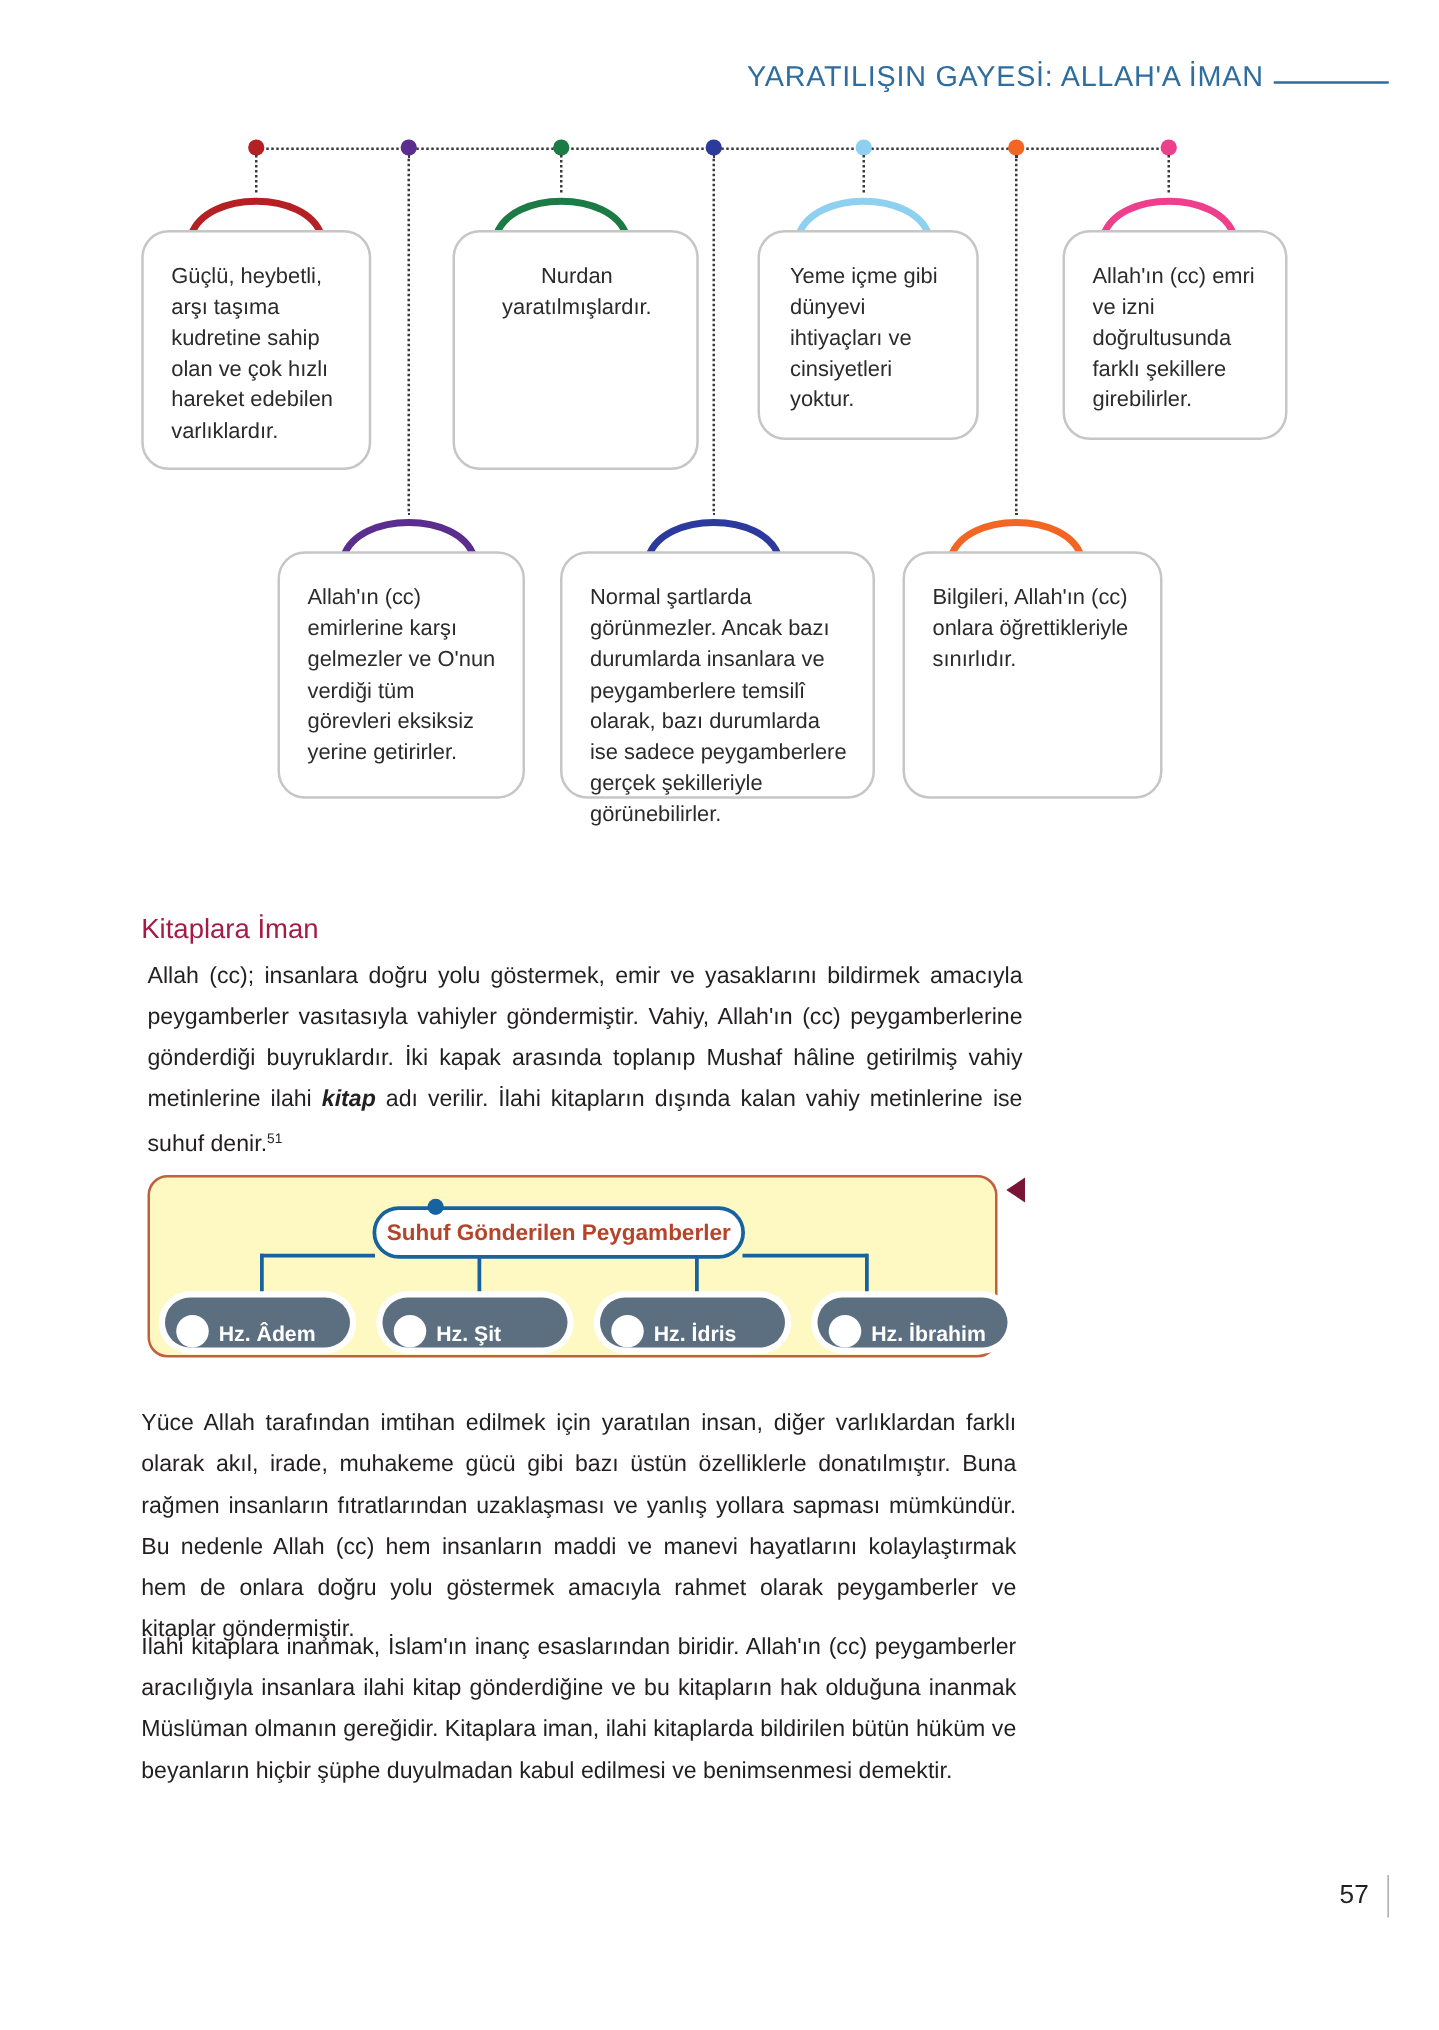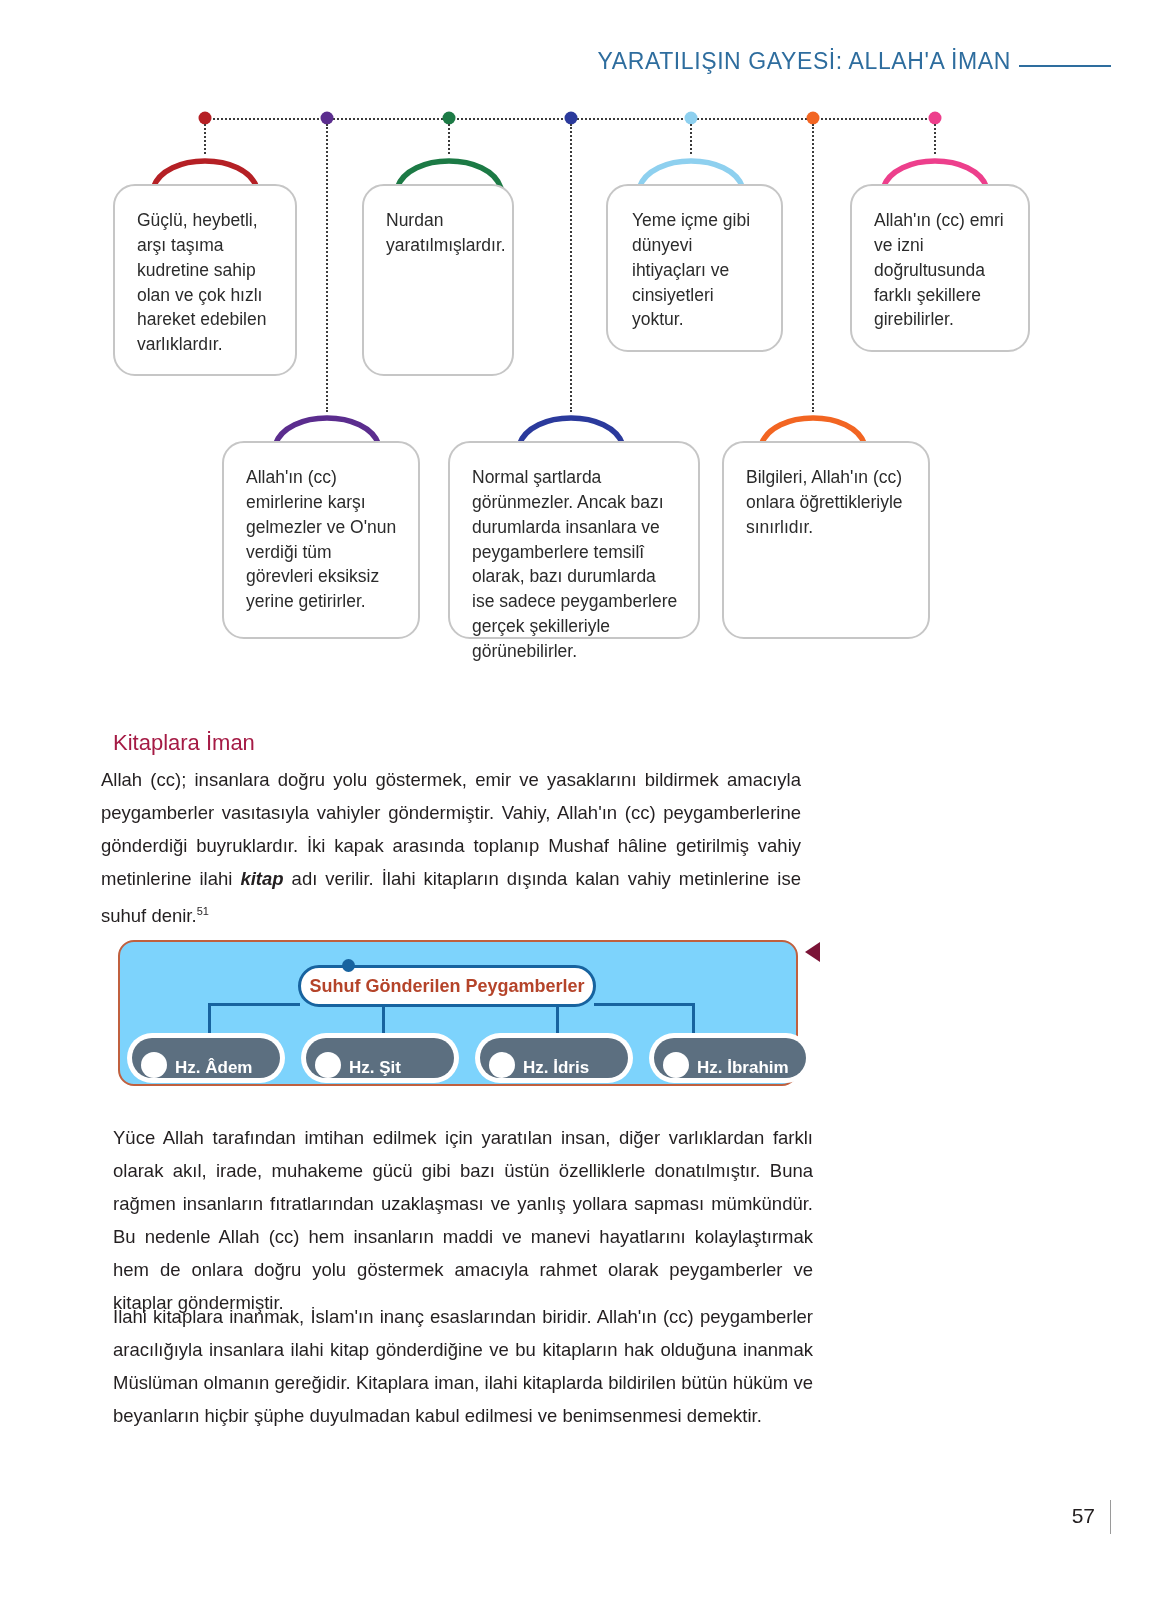--- a/index.html
+++ b/index.html
@@ -138,21 +138,21 @@
   
   #diagram-25 {
     position: absolute;
     left: 118px;
     top: 940px;
     width: 680px;
     height: 146px;
     box-sizing: border-box;
     border: 2px solid #c0603f;
     border-radius: 16px;
-    background: #7dd3fc;
+    background: #fef9c3;
   }
   #suhuf-title-pill {
     position: absolute;
     left: 178px;
     top: 23px;
     width: 298px;
     height: 42px;
     box-sizing: border-box;
     border: 3px solid #17639f;
     border-radius: 21px;
@@ -270,33 +270,33 @@
     <path d="M4 40 C 16 4, 96 4, 108 40" fill="none" stroke="#5b2d8e" stroke-width="5.5" stroke-linecap="round"></path>
   </svg>
   <svg class="arc" style="left:571px; top:305px;" width="112" height="42" viewBox="0 0 112 42">
     <path d="M4 40 C 16 4, 96 4, 108 40" fill="none" stroke="#2b3a9c" stroke-width="5.5" stroke-linecap="round"></path>
   </svg>
   <svg class="arc" style="left:813px; top:305px;" width="112" height="42" viewBox="0 0 112 42">
     <path d="M4 40 C 16 4, 96 4, 108 40" fill="none" stroke="#f26522" stroke-width="5.5" stroke-linecap="round"></path>
   </svg>
 
   <div class="card" style="left:113px; top:84px; width:184px; height:192px;">Güçlü, heybetli, arşı taşıma kudretine sahip olan ve çok hızlı hareket edebilen varlıklardır.</div>
-  <div class="card" style="left:362px; top:84px; width:152px; height:192px;">Nurdan yaratılmışlardır.</div>
+  <div class="card" style="left:362px; top:84px; width:197px; height:192px;text-align:center;">Nurdan yaratılmışlardır.</div>
   <div class="card" style="left:606px; top:84px; width:177px; height:168px;padding-left:24px;">Yeme içme gibi dünyevi ihtiyaçları ve cinsiyetleri yoktur.</div>
   <div class="card" style="left:850px; top:84px; width:180px; height:168px;">Allah'ın (cc) emri ve izni doğrultusunda farklı şekillere girebilirler.</div>
 
   <div class="card" style="left:222px; top:341px; width:198px; height:198px;">Allah'ın (cc) emirlerine karşı gelmezler ve O'nun verdiği tüm görevleri eksiksiz yerine getirirler.</div>
   <div class="card" style="left:448px; top:341px; width:252px; height:198px;">Normal şartlarda görünmezler. Ancak bazı durumlarda insanlara ve peygamberlere temsilî olarak, bazı durumlarda ise sadece peygamberlere gerçek şekilleriyle görünebilirler.</div>
   <div class="card" style="left:722px; top:341px; width:208px; height:198px;">Bilgileri, Allah'ın (cc) onlara öğrettikleriyle sınırlıdır.</div>
 
 </div>
 
 <div id="section-heading">Kitaplara İman</div>
 
-<div class="body-par" style="left:101px; top:763px; width:700px;">
+<div class="body-par" style="left:118px; top:763px; width:700px;">
   <span>Allah (cc); insanlara doğru yolu göstermek, emir ve yasaklarını bildirmek amacıyla peygamberler vasıtasıyla vahiyler göndermiştir. Vahiy, Allah'ın (cc) peygamberlerine gönderdiği buyruklardır. İki kapak arasında toplanıp Mushaf hâline getirilmiş vahiy metinlerine ilahi </span><b>kitap</b><span> adı verilir. İlahi kitapların dışında kalan vahiy metinlerine ise suhuf denir.</span><sup>51</sup>
 </div>
 
 <div id="diagram-25">
 
   <div class="connector" style="left:88px; top:61px; width:92px; height:3px;"></div>
   <div class="connector" style="left:474px; top:61px; width:100px; height:3px;"></div>
 
   <div class="connector" style="left:88px; top:61px; width:3px; height:42px;"></div>
   <div class="connector" style="left:262px; top:63px; width:3px; height:40px;"></div>

